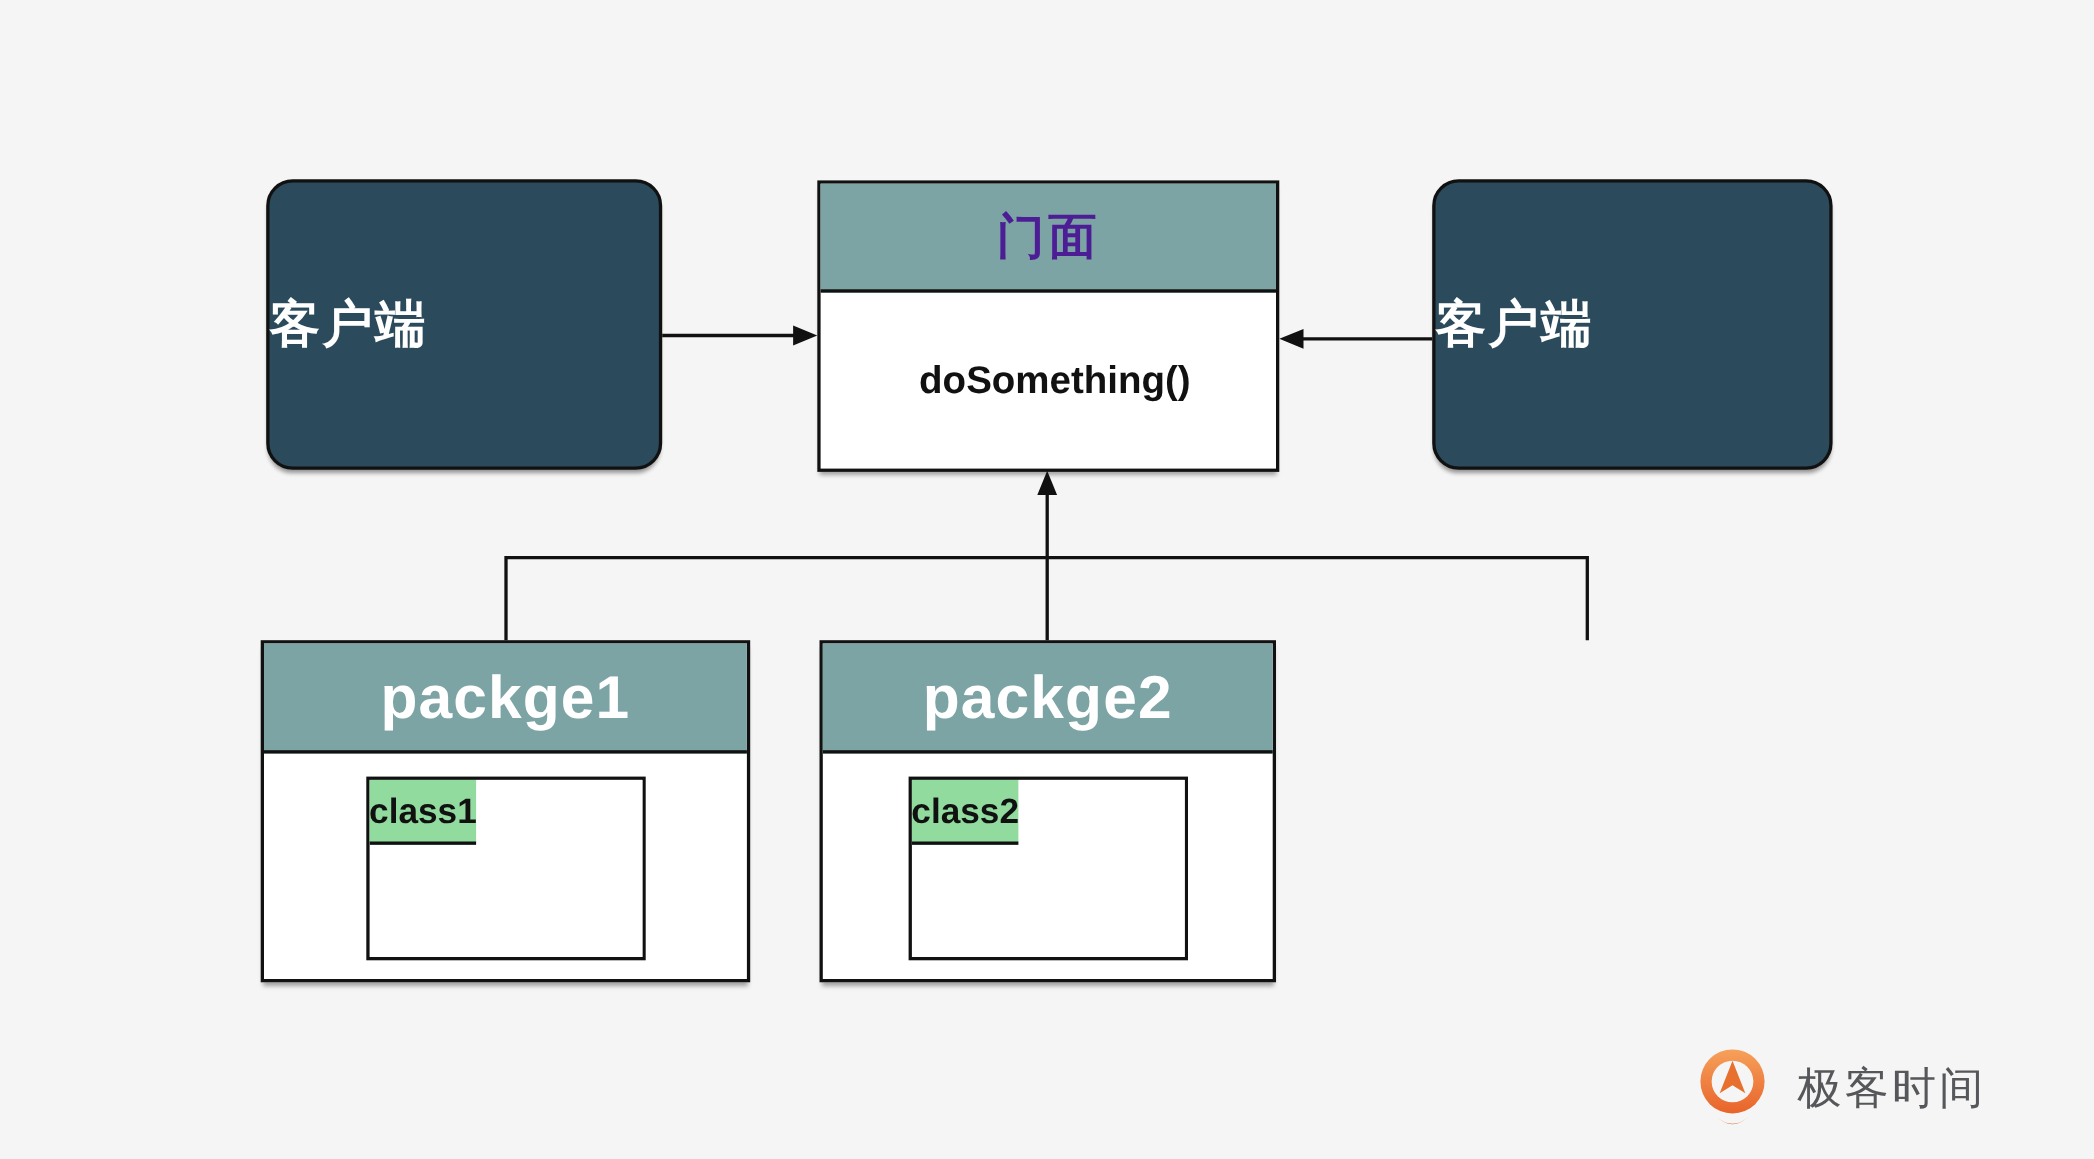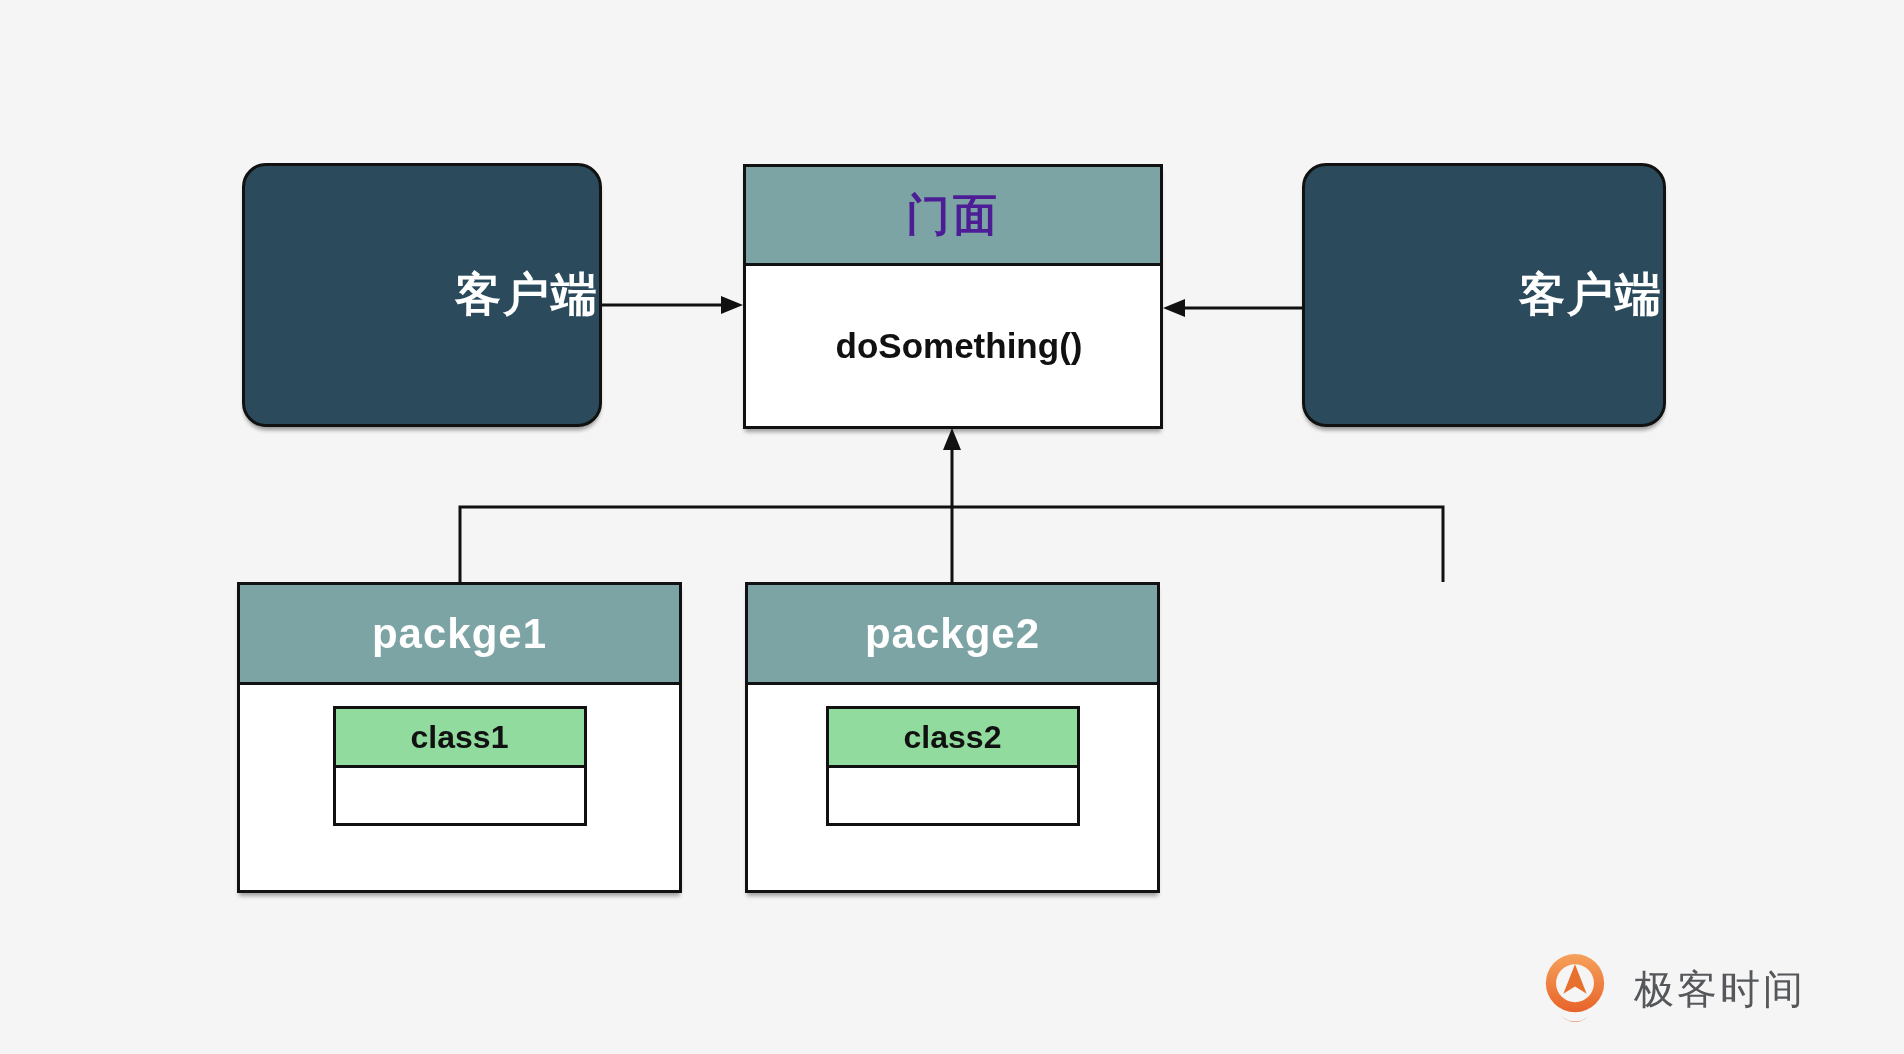--- a/index.html
+++ b/index.html
@@ -23,21 +23,21 @@
 
   
   .wires{position:absolute;inset:0;pointer-events:none;z-index:2;}
 
   
   .client{
     position:absolute;
     background:var(--client-fill);
     border:3px solid var(--border);
     border-radius:24px;
-    display:flex;align-items:center;justify-content:flex-end;
+    display:flex;align-items:center;justify-content:flex-start;
     box-shadow:0 5px 4px -2px rgba(0,0,0,0.40);
     z-index:1;
   }
   .client .label{
     color:#ffffff;font-size:46px;font-weight:700;letter-spacing:2px;
   }
   .client.left{left:242px;top:163px;width:360px;height:264px;}
   .client.right{left:1302px;top:163px;width:364px;height:264px;}
 
   
@@ -71,27 +71,27 @@
     z-index:1;
   }
   .pkg.p1{left:237px;width:445px;}
   .pkg.p2{left:745px;width:415px;}
   .pkg.p3{left:1219px;width:447px;}
   .pkg .head{
     width:100%;height:100px;flex:0 0 100px;
     background:var(--header-fill);
     border-bottom:3px solid var(--border);
     display:flex;align-items:center;justify-content:center;
-    color:#ffffff;font-size:42px;font-weight:600;letter-spacing:1px;
+    color:#ffffff;font-size:55px;font-weight:600;letter-spacing:1px;
   }
   .classbox{
-    margin-top:21px;width:254px;height:120px;
+    margin-top:21px;width:254px;height:167px;
     border:3px solid var(--border);
     background:#ffffff;
-    display:flex;flex-direction:column;
+    display:flex;flex-direction:row;
   }
   .classbox .chead{
     height:59px;flex:0 0 59px;
     background:var(--class-header-fill);
     border-bottom:3px solid var(--border);
     display:flex;align-items:center;justify-content:center;
     color:#111;font-size:32px;font-weight:600;
   }
   .classbox .cbody{flex:1;background:#ffffff;}
 

